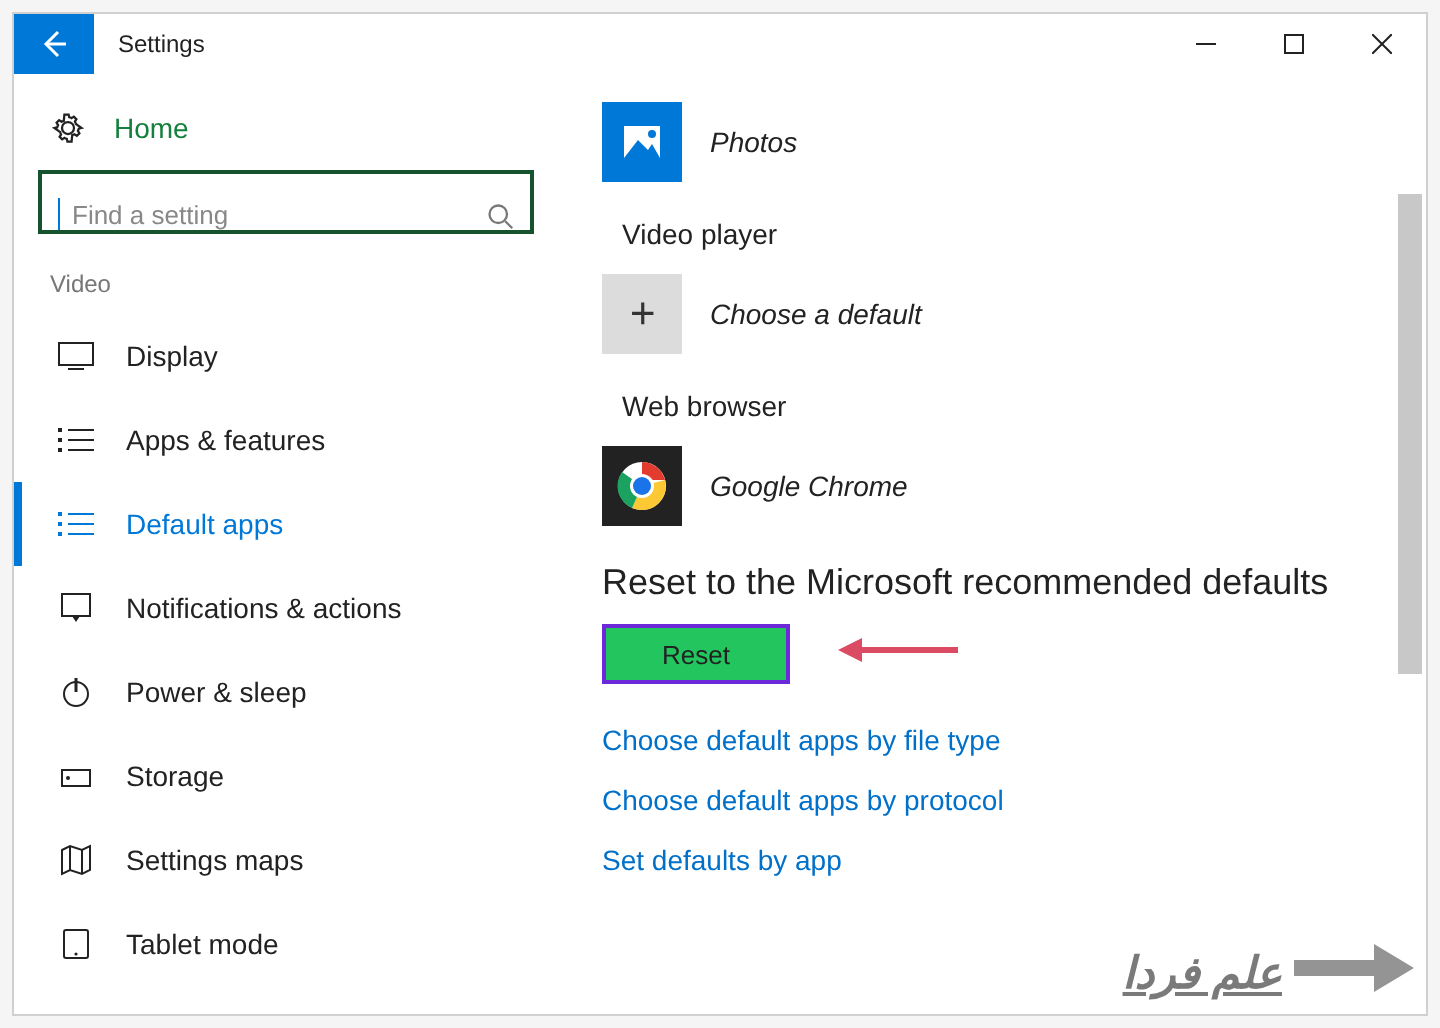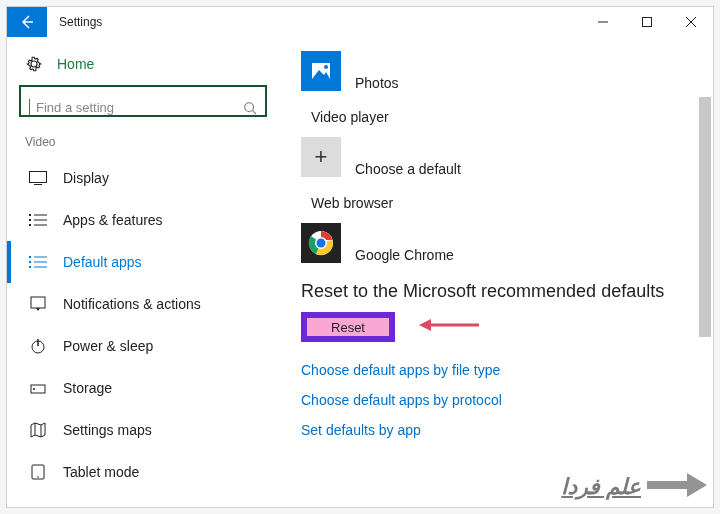--- a/index.html
+++ b/index.html
@@ -55,34 +55,34 @@
     padding: 12px 18px; font-size: 14px; color: #222; cursor: pointer;
     border-left: 4px solid transparent;
   }
   .nav-item.selected {
     color: #0078d7; border-left: 4px solid #0078d7;
   }
   .nav-icon { width: 18px; height: 18px; flex: 0 0 18px; display: flex; align-items: center; justify-content: center; }
   .content {
     flex: 1; padding: 14px 14px 14px 22px; overflow-y: auto; position: relative;
   }
-  .app-row { display: flex; align-items: flex-end; gap: 14px; margin-bottom: 18px; cursor: pointer; }
+  .app-row { display: flex; align-items: center; gap: 14px; margin-bottom: 18px; cursor: pointer; font-style: italic; }
   .app-tile {
     width: 40px; height: 40px; display: flex; align-items: center; justify-content: center;
   }
   .photos-tile { background: #0078d7; }
   .plus-tile { background: #dcdcdc; color: #333; font-size: 22px; }
   .chrome-tile { background: #222; }
   .app-label { font-size: 14px; color: #222; }
   .section-h {
     font-size: 14px; color: #222; margin: 8px 0 12px 10px;
   }
   .reset-label { font-size: 18px; color: #222; margin: 14px 0 10px 0; }
   .reset-btn {
-    width: 94px; height: 30px; background: #f9a8d4; border: 6px solid #6d28d9;
+    width: 94px; height: 30px; background: #22c55e; border: 2px solid #6d28d9;
     font-size: 13px; color: #222; cursor: pointer; display: inline-flex; align-items: center; justify-content: center;
   }
   .reset-row { display: flex; align-items: center; gap: 24px; margin-bottom: 20px; }
   .arrow-red { color: #db4b63; }
   .link {
     display: block; font-size: 14px; color: #0070c9; margin: 14px 0; cursor: pointer;
   }
   .scroll-track {
     position: absolute; right: 0; top: 0; bottom: 0; width: 16px;
     background: transparent;

